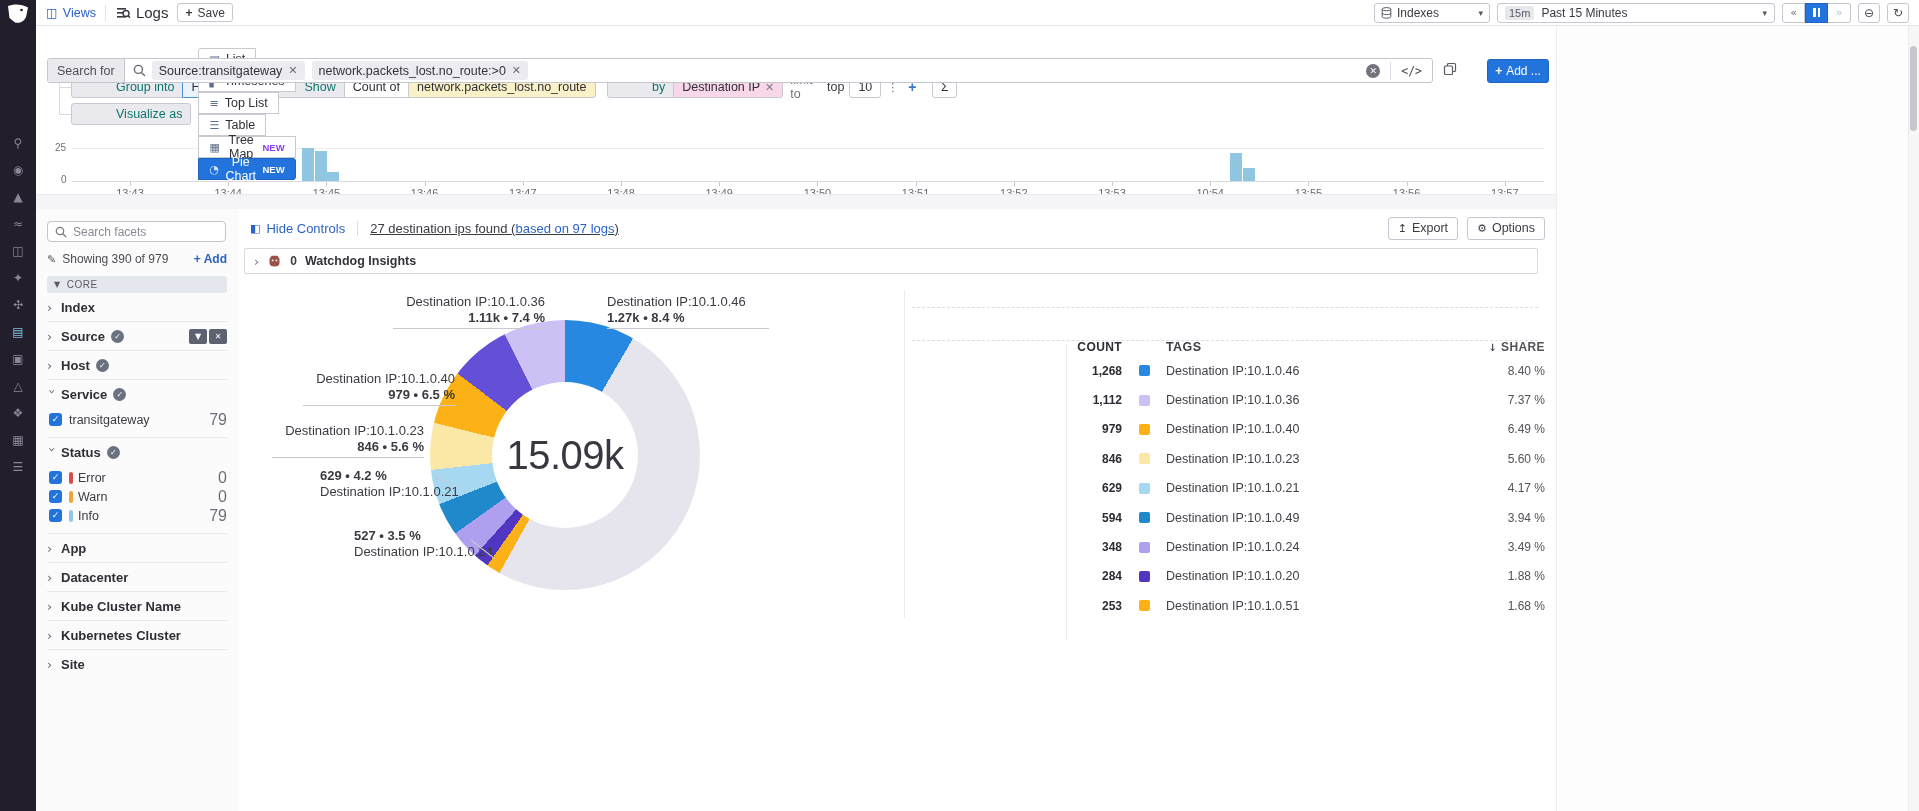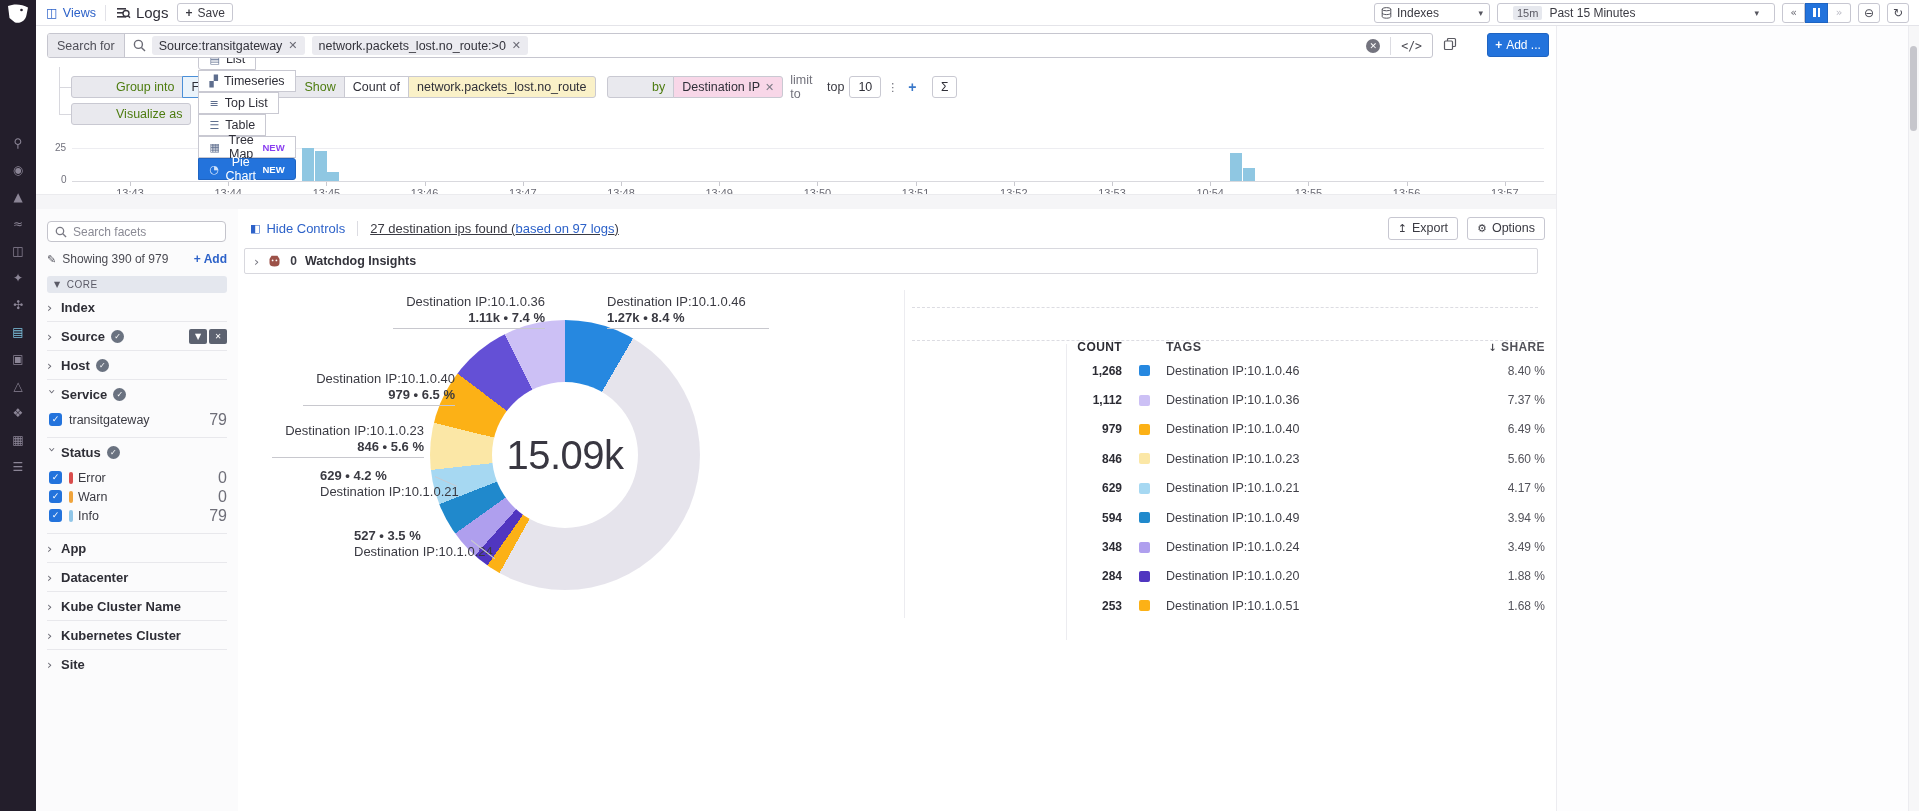--- a/index.html
+++ b/index.html
@@ -19,54 +19,54 @@
   .topbar { position:absolute; left:36px; top:0; right:0; height:26px; background:#fff; border-bottom:1px solid #e4e4e9; display:flex; align-items:center; padding:0 10px; z-index:20; }
   .tb-left { display:flex; align-items:center; gap:9px; }
   .tb-right { margin-left:auto; display:flex; align-items:center; gap:7px; }
   .vsep { width:1px; height:16px; background:#e2e2e8; }
   .views-btn { display:flex; align-items:center; gap:5px; color:#2d62c9; font-size:12.5px; cursor:pointer; background:none; border:none; font-family:inherit; }
   .app-title { display:flex; align-items:center; gap:5px; font-size:15px; color:#2f2e38; }
   .btn { display:inline-flex; align-items:center; gap:5px; background:#fff; border:1px solid #c7c7d1; border-radius:3px; font-size:12px; color:#3a3a42; font-family:inherit; cursor:pointer; }
   .save-btn { height:19px; padding:0 7px; }
   .plus { color:#3a3a42; font-weight:bold; font-size:12px; }
   .indexes-btn { height:20px; width:116px; padding:0 6px; justify-content:space-between; }
-  .time-btn { height:20px; width:278px; padding:0 15px; justify-content:flex-start; gap:7px;align-items:center; }
+  .time-btn { height:20px; width:278px; padding:0 7px; justify-content:flex-start; gap:7px;align-items:center; }
   .time-badge { background:#e6e8ee; border-radius:2px; font-size:11px; color:#5a5a64; padding:1px 4px; }
   .caret { margin-left:auto; font-size:9px; color:#55555e; }
   .play-group { display:flex; }
   .pg-btn { width:23px; height:20px; border:1px solid #c7c7d1; background:#fff; display:flex; align-items:center; justify-content:center; font-size:11px; color:#6a6a74; cursor:pointer; }
   .pg-btn:first-child { border-radius:3px 0 0 3px; }
   .pg-btn:last-child { border-radius:0 3px 3px 0; border-left:none; }
   .pg-pause { background:#2373dc; border-color:#1f64c2; display:flex; gap:2px; }
   .pg-pause i { display:block; width:2.5px; height:9px; background:#fff; }
   .pg-dim { color:#bcbcc6; }
   .sq-btn { width:22px; height:20px; justify-content:center; font-size:12px; color:#4a4a54; }
 
   
-  .search-wrap { position:absolute; left:47px; top:33px; height:25px; display:flex; z-index:15; }
+  .search-wrap { position:absolute; left:47px; top:58px; height:25px; display:flex; align-items:center; z-index:15; }
   .search-box { display:flex; align-items:center; width:1386px; height:25px; border:1px solid #c6c6cf; border-radius:3px; background:#fff; }
   .search-prefix { height:23px; display:flex; align-items:center; padding:0 9px; background:#e9e9ee; color:#4f4f58; font-size:12.5px; border-right:1px solid #c6c6cf; border-radius:2px 0 0 2px; }
   .mag { margin:0 6px 0 8px; }
   .chips { display:flex; align-items:center; gap:7px; }
   .chip { display:inline-flex; align-items:center; gap:6px; height:19px; background:#ebebf0; border-radius:3px; padding:0 7px; font-size:12.5px; color:#33333b; cursor:pointer; }
   .chip-x { color:#6a6a74; font-size:11px; cursor:pointer; }
   .sb-right { margin-left:auto; display:flex; align-items:center; }
   .clear-ic { width:14px; height:14px; border-radius:50%; background:#73737e; color:#fff; font-size:9px; line-height:14px; text-align:center; font-weight:bold; cursor:pointer; }
   .code-btn { border:none; background:none; border-left:1px solid #dcdce2; margin-left:10px; padding:0 10px; font-size:11.5px; color:#4a4a52; height:18px; cursor:pointer; font-family:"DejaVu Sans Mono",monospace; }
   .copy-btn { border:none; background:none; margin-left:10px; cursor:pointer; }
   .add-btn { margin-left:30px; height:24px; width:62px; background:#2373dc; color:#fff; border:1px solid #1f64c2; border-radius:3px; font-size:12px; display:flex; align-items:center; justify-content:center; gap:4px; cursor:pointer; font-family:inherit; }
 
   
   .conn { position:absolute; border-color:#d8d8de !important; z-index:1; }
   .query-area { position:absolute; left:0; top:0; z-index:10; }
   .qrow { position:absolute; display:flex; align-items:center; height:22px; }
   .qrow1 { left:71px; top:76px; }
   .qrow2 { left:71px; top:103px; }
   .qbox { display:inline-flex; align-items:center; gap:5px; height:22px; padding:0 8px; border:1px solid #c9c9d2; background:#fff; font-size:12.5px; color:#2f2f38; white-space:nowrap; }
-  .qlabel { background:#e9e9ee; color:#4d7c0f; border-radius:3px 0 0 3px;padding-left:44px; }
+  .qlabel { background:#e9e9ee; color:#0f766e; border-radius:3px 0 0 3px;padding-left:44px; }
   .rt { border-radius:0 3px 3px 0; }
   .ra { border-radius:3px; }
   .chip-fields { background:#eaf3fb; border-color:#4a8fd8; }
   .x-blue { color:#3a78c9; font-size:11px; cursor:pointer; }
   .x-gray { color:#7a7a84; font-size:11px; cursor:pointer; }
   .meas { background:#faf1c8; }
   .byval { background:#f8d7e8; } .gap14 { width:14px; }
   .plain { font-size:12.5px; color:#72727c; padding:0 7px; }
   .plain-dark { font-size:12.5px; color:#3a3a42; padding:0 5px 0 0; }
   .kebab { color:#6a6a74; font-size:11px; padding:0 6px; cursor:pointer; letter-spacing:0; }

